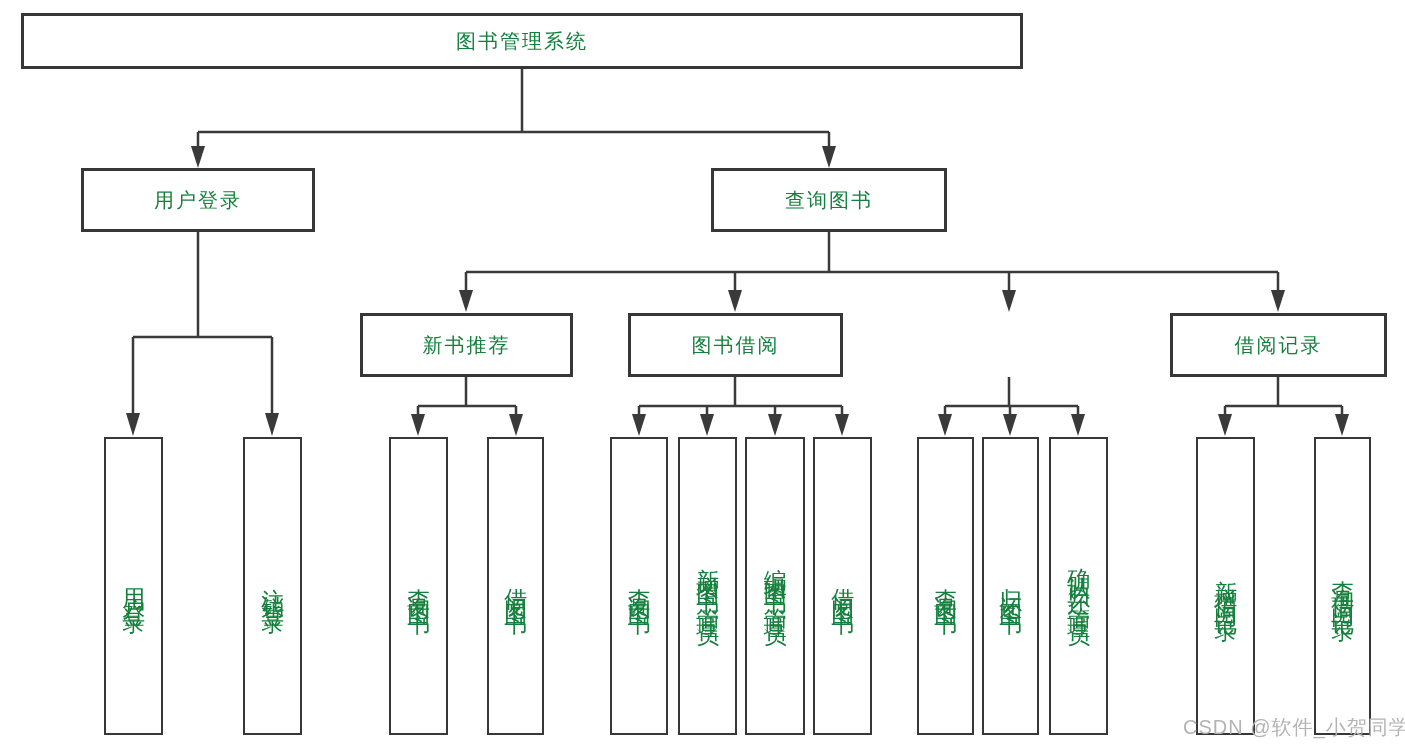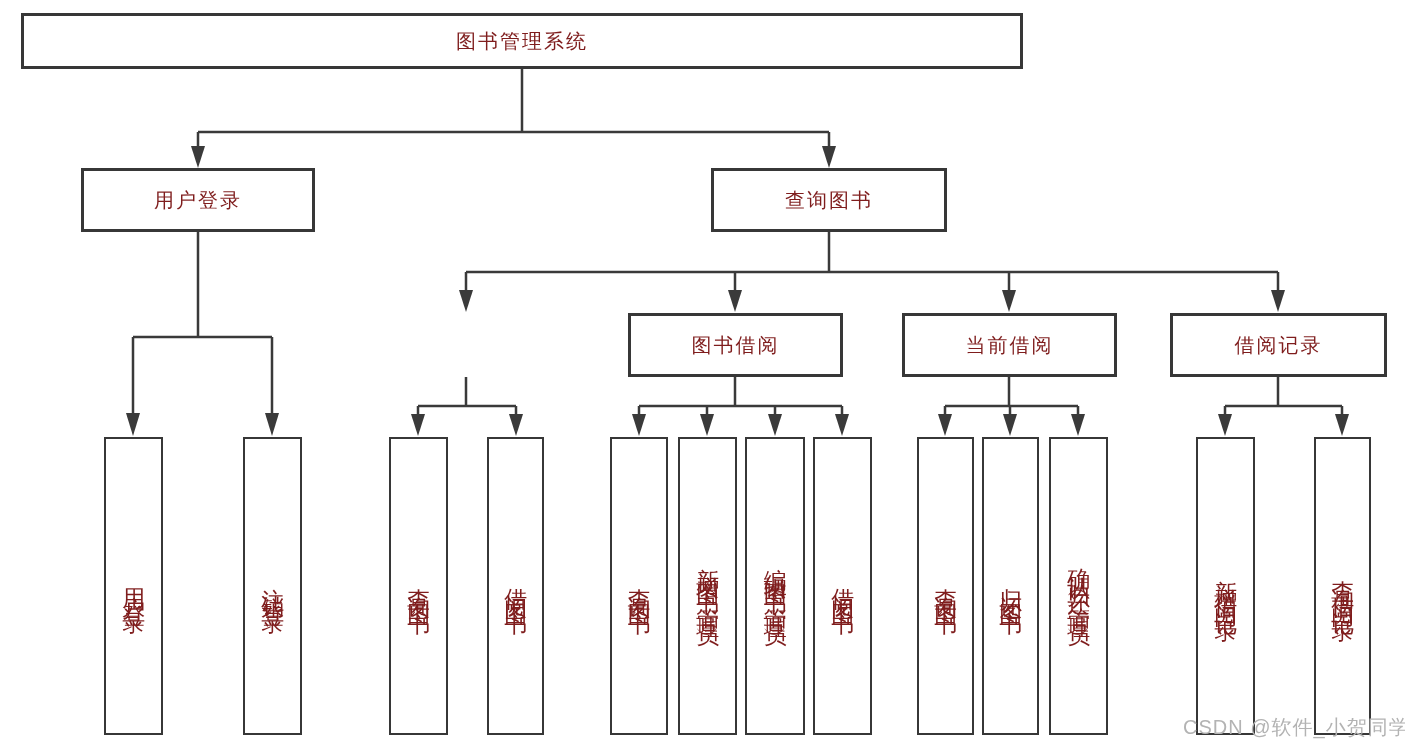--- a/index.html
+++ b/index.html
@@ -12,21 +12,21 @@
   }
   #connectors{position:absolute;left:0;top:0;width:1405px;height:747px;}
   .node{
     position:absolute;
     background:#ffffff;
     border:3px solid #373737;
     box-sizing:border-box;
     display:flex;
     align-items:center;
     justify-content:center;
-    color:#7f1d1d;
+    color:#15803d;
   }
   .node.h span{
     font-size:20px;
     letter-spacing:2px;
     white-space:nowrap;
   }
   .node.v{border-width:2.5px;}
   .node.v .vtext{
     writing-mode:vertical-rl;
     text-orientation:mixed;
@@ -92,25 +92,25 @@
     <span>图书管理系统</span>
   </div>
 
   <div class="node h" style="left:81px;top:168px;width:234px;height:64px">
     <span>用户登录</span>
   </div>
   <div class="node h" style="left:711px;top:168px;width:236px;height:64px">
     <span>查询图书</span>
   </div>
 
+  <div class="node h" style="left:360px;top:313px;width:213px;height:64px">
+    <span>新书推荐</span>
+  </div>
   <div class="node h" style="left:628px;top:313px;width:215px;height:64px">
     <span>图书借阅</span>
-  </div>
-  <div class="node h" style="left:902px;top:313px;width:215px;height:64px">
-    <span>当前借阅</span>
   </div>
   <div class="node h" style="left:1170px;top:313px;width:217px;height:64px">
     <span>借阅记录</span>
   </div>
 
   <div class="node v" style="left:104px;top:437px;width:59px;height:298px">
     <span class="vtext">用户登录</span>
   </div>
   <div class="node v" style="left:243px;top:437px;width:59px;height:298px">
     <span class="vtext">注销登录</span>

